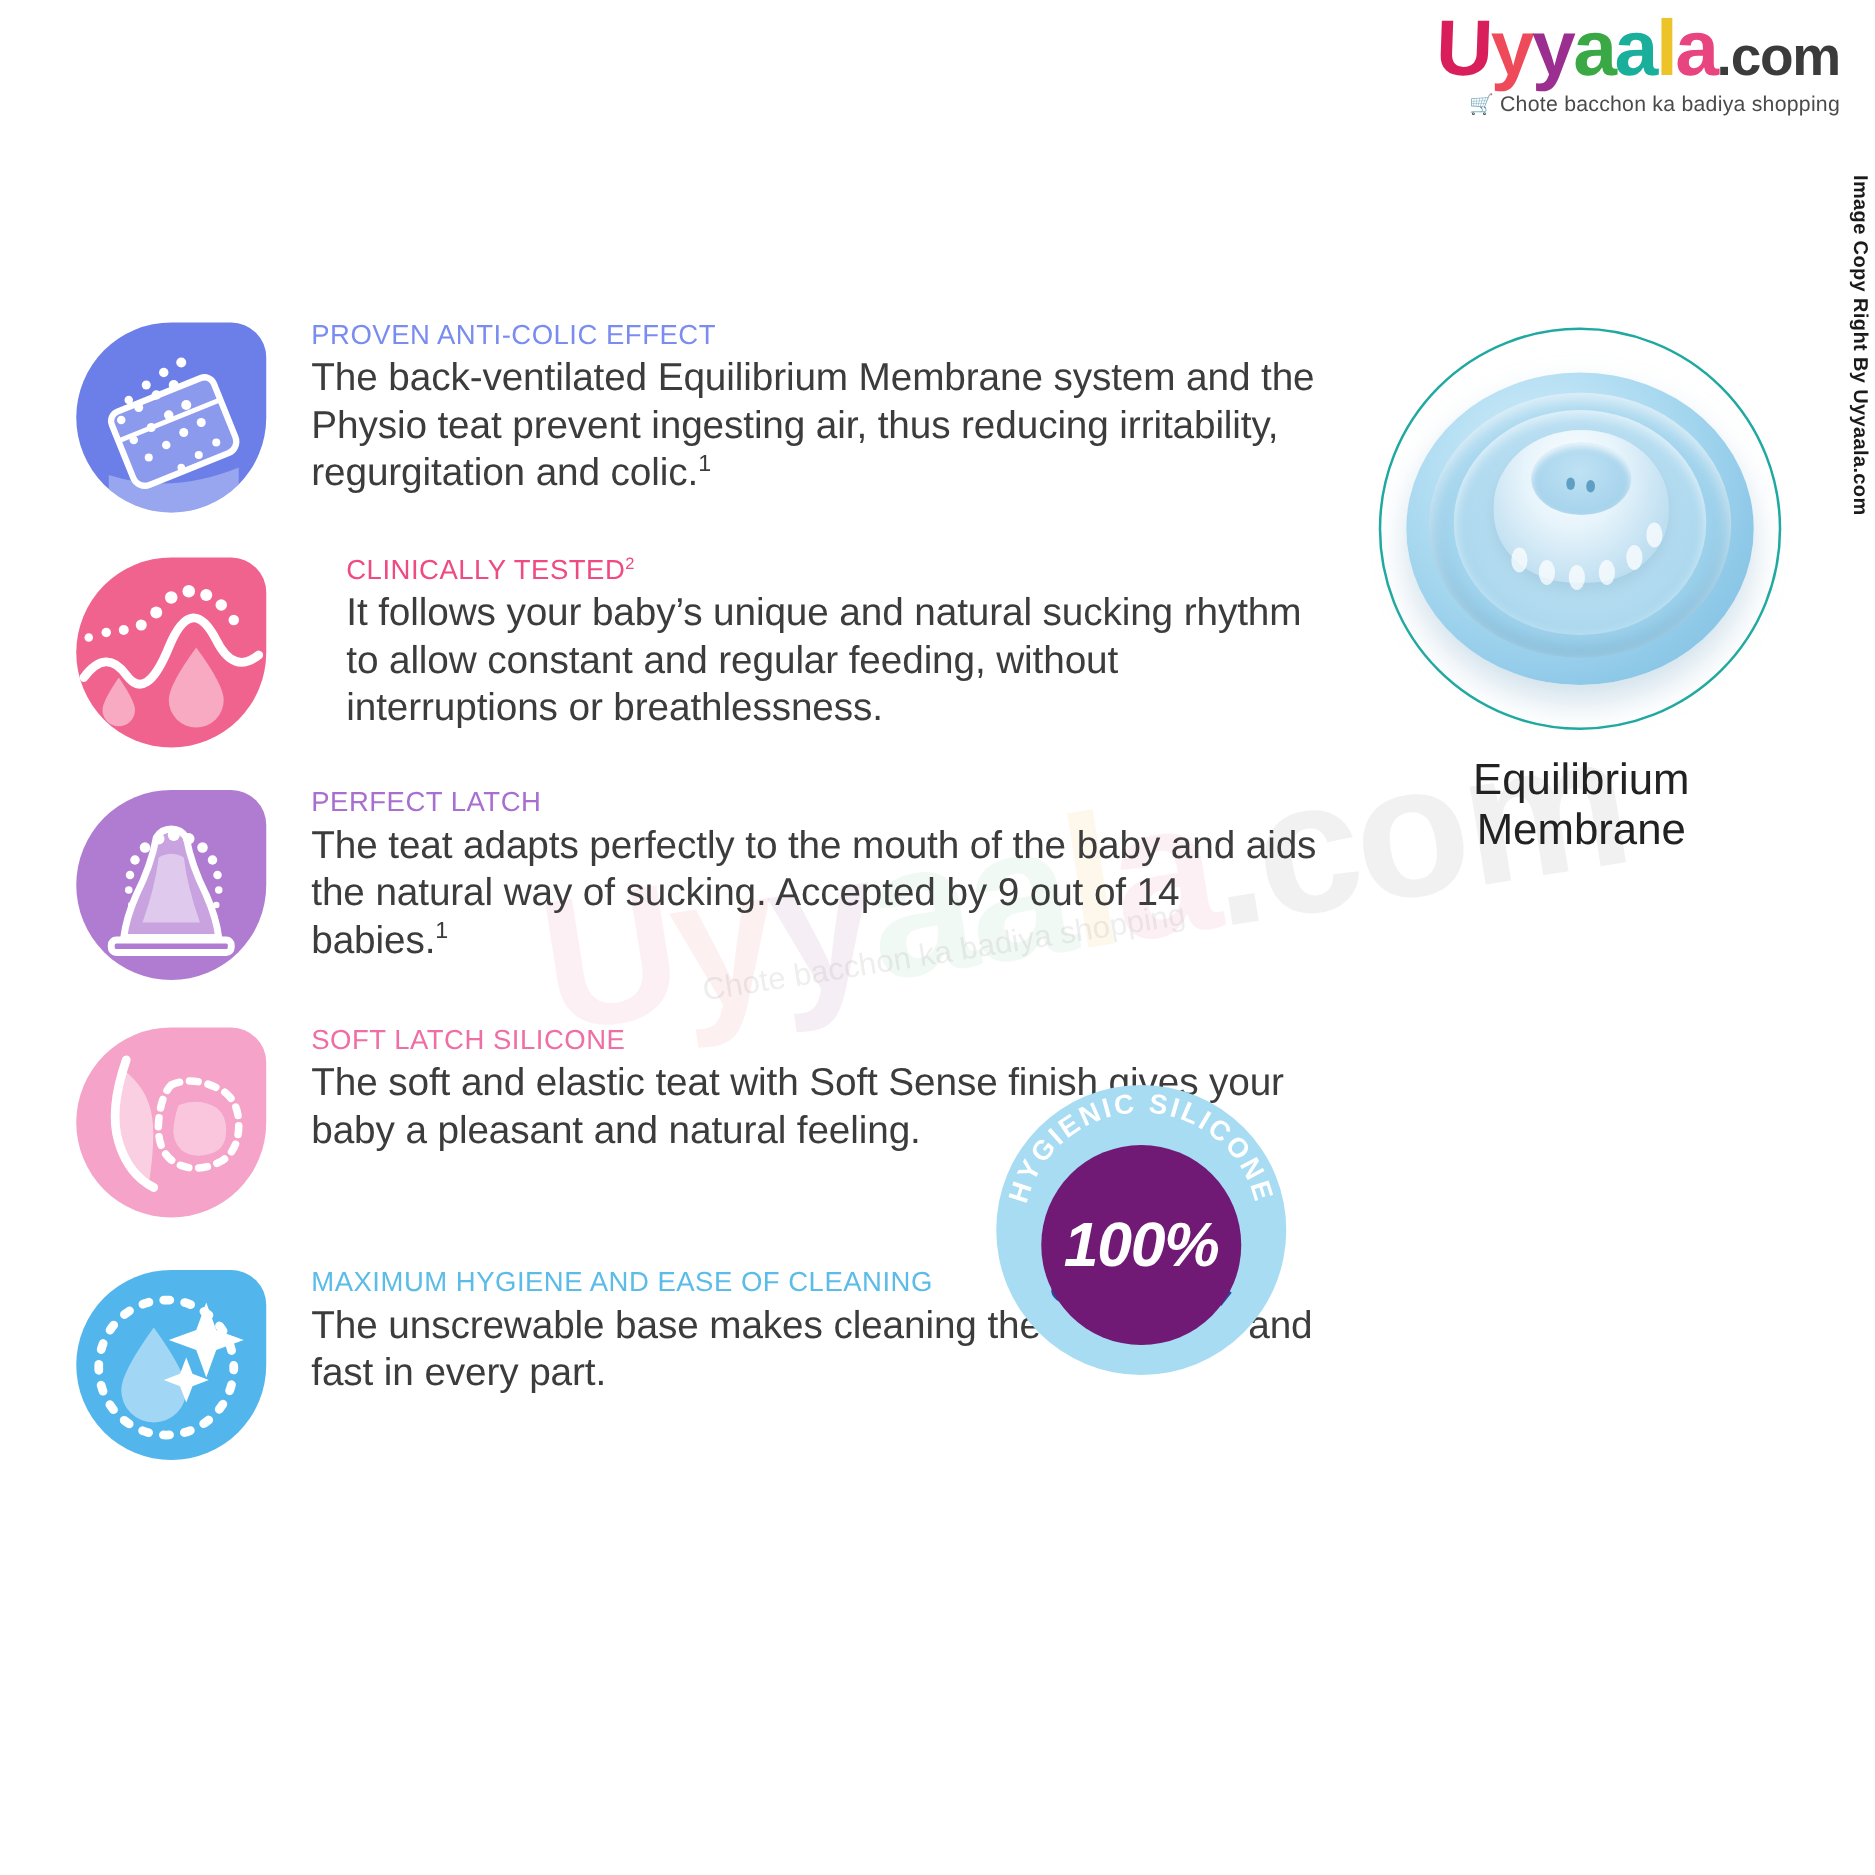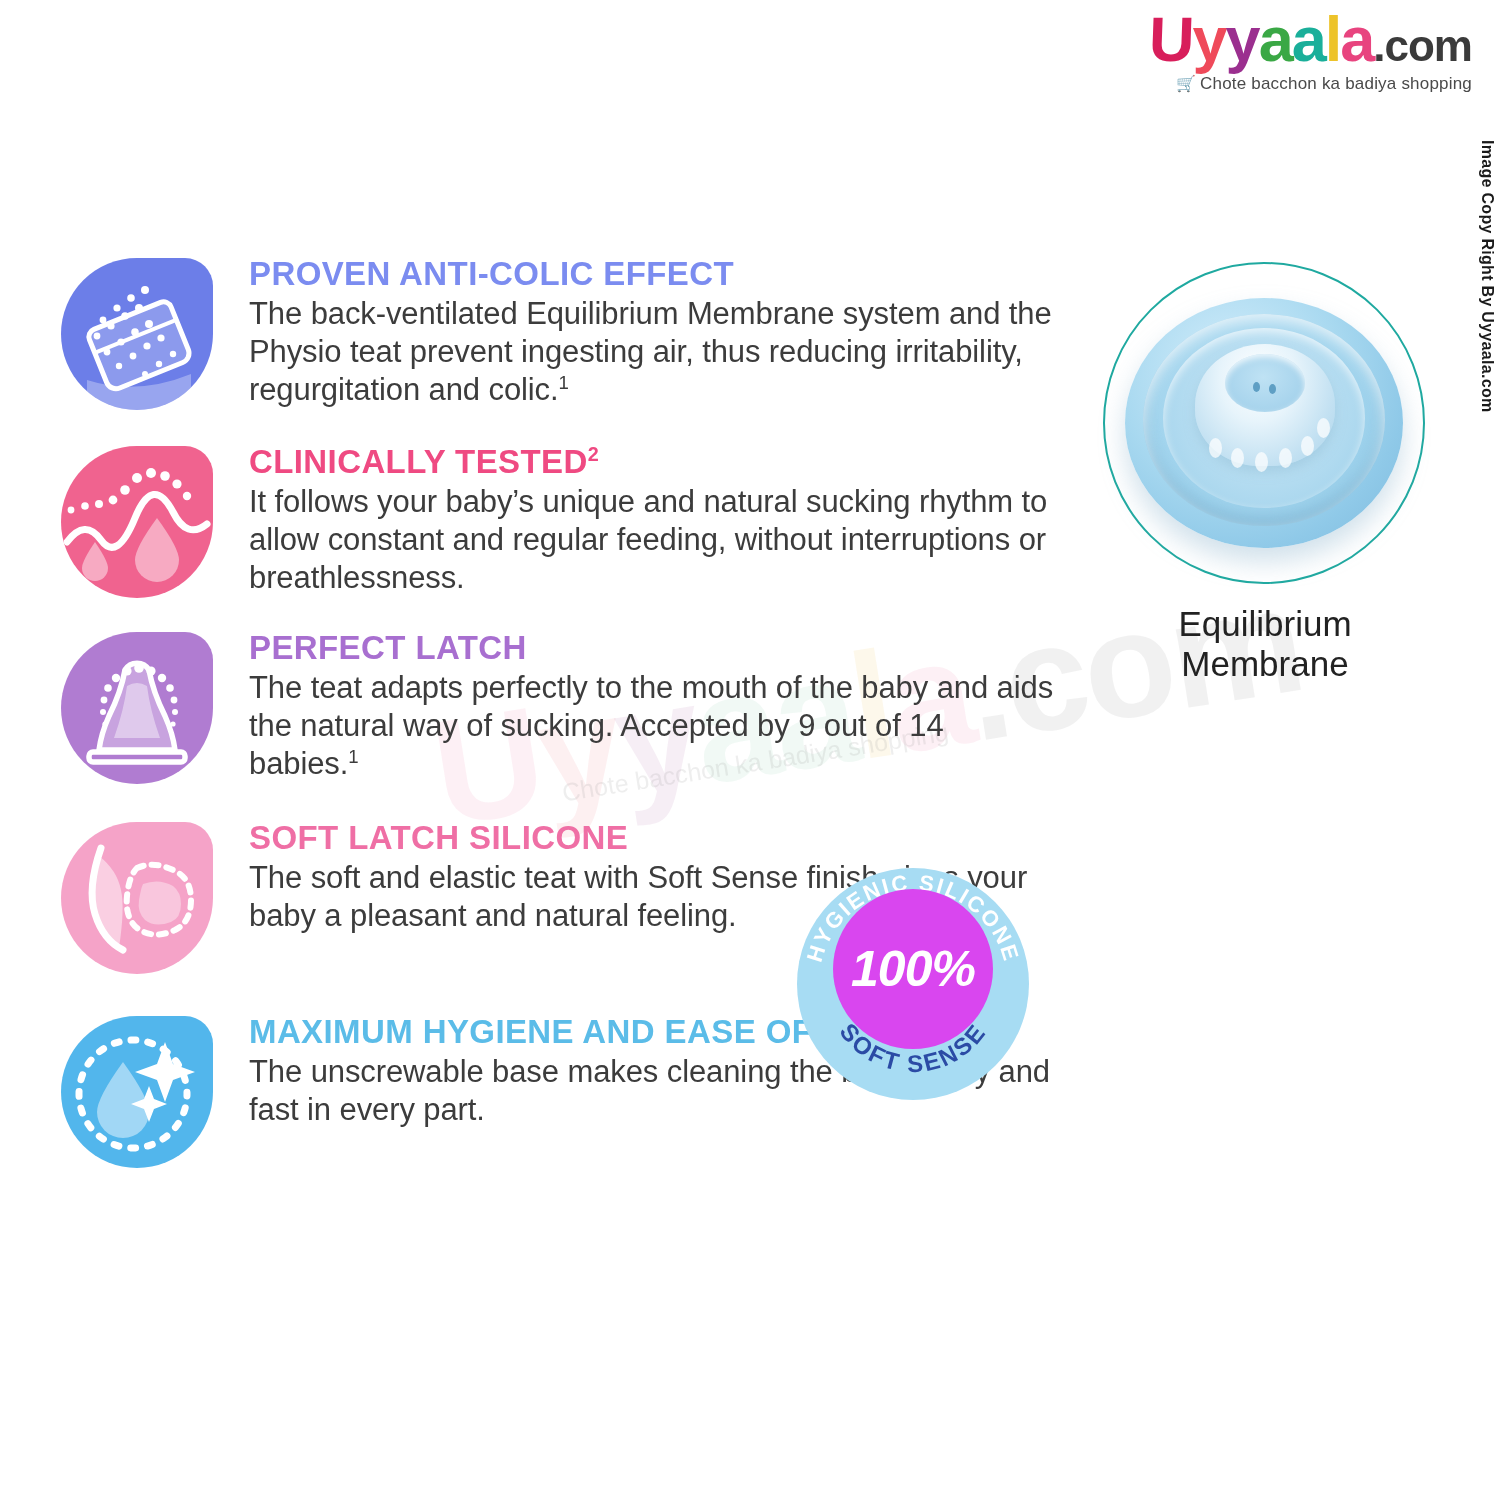--- a/index.html
+++ b/index.html
@@ -111,63 +111,63 @@
     margin: 10px auto 0 6px;
     border-radius: 76px 28px 76px 76px;
     position: relative;
     overflow: hidden;
   }
   .f-text {
     padding-left: 18px;
     padding-top: 8px;
   }
   .f-title {
-    font-size: 33px;
-    font-weight: bold;
+    font-size: 22px;
+    font-weight: normal;
     letter-spacing: .4px;
     line-height: 1.08;
     margin: 0 0 3px 0;
   }
   .f-body {
     font-size: 31px;
     line-height: 1.23;
     color: #3c3c3c;
     margin: 0;
     letter-spacing: -.1px;
   }
   sup { font-size: .6em; vertical-align: super; }
 
   
   .feature.f1 { margin-bottom: 10px; }
-  .feature.f2 { margin-bottom: 8px; }
+  .feature.f2 { margin-bottom: 8px; gap: 28px; }
   .feature.f3 { margin-bottom: 12px; }
   .feature.f4 { margin-bottom: 16px; }
 
   
   .badge {
     position: absolute;
     left: 797px;
     top: 868px;
     width: 232px;
     height: 232px;
   }
   .badge-outer {
     position: absolute;
     inset: 0;
     border-radius: 50%;
     background: #a7dcf3;
   }
   .badge-inner {
     position: absolute;
     left: 36px;
-    top: 21px;
+    top: 48px;
     width: 160px;
     height: 160px;
     border-radius: 50%;
-    background: #d946ef;
+    background: #701a75;
     display: flex;
     align-items: center;
     justify-content: center;
   }
   .badge-pct {
     color: #ffffff;
     font-size: 50px;
     font-weight: bold;
     letter-spacing: -1px;
     font-style: italic;

